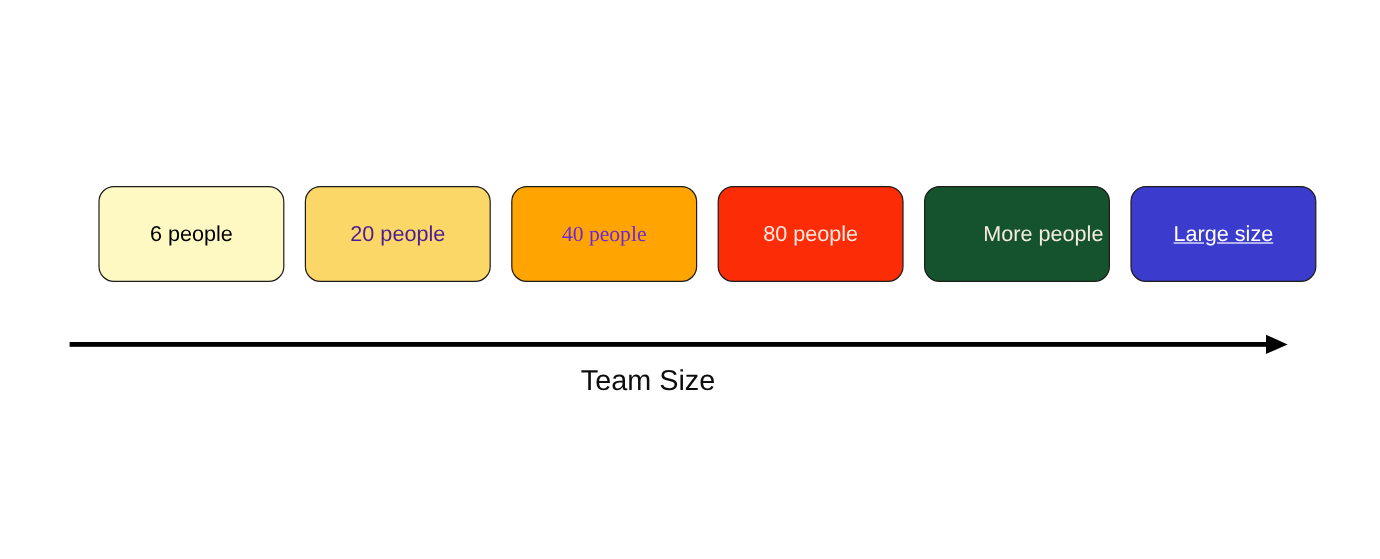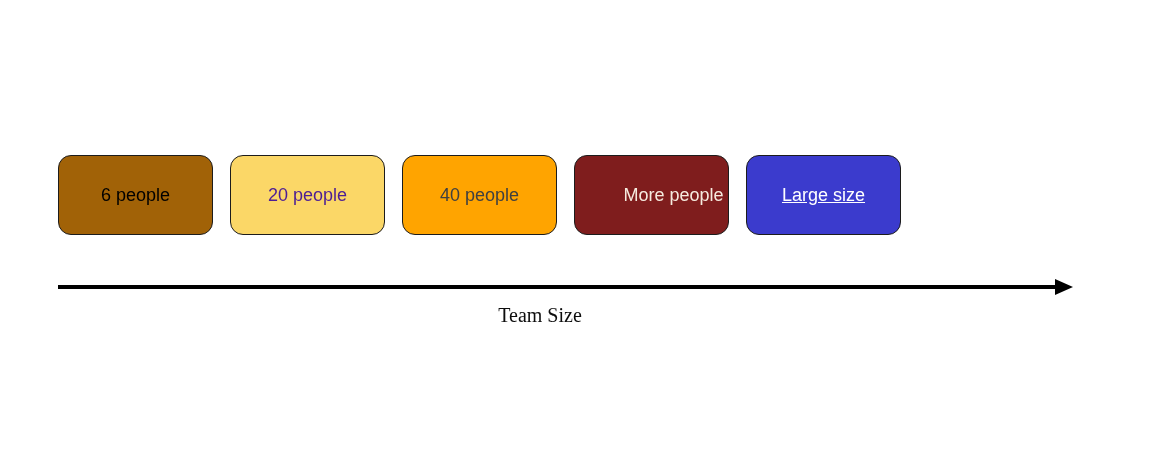--- a/index.html
+++ b/index.html
@@ -59,41 +59,43 @@
     border-left: 18px solid #000000;
     border-top: 8px solid transparent;
     border-bottom: 8px solid transparent;
   }
   .axis-label {
     position: absolute;
     left: 440px;
     top: 304px;
     width: 200px;
     text-align: center;
-    font-size: 20px;
+    font-size: 24px;
     color: #0d0d0d;
-    font-family: Liberation Serif, serif;
   }
 </style>
 </head>
 <body>
 
 <div class="canvas">
 
   <div class="boxes-row">
-    <div class="stage-box" style="background-color: #a16207; color: rgb(0, 0, 0); border-color: rgb(28, 28, 28);">
+    <div class="stage-box" style="background-color: #fef9c3; color: rgb(0, 0, 0); border-color: rgb(28, 28, 28); margin-left: 24px;">
       <span>6 people</span>
     </div>
     <div class="stage-box" style="background-color: rgb(251, 215, 103); color: #4c1d95; border-color: rgb(28, 28, 28);">
       <span>20 people</span>
     </div>
-    <div class="stage-box" style="background-color: rgb(255, 164, 0); color: #404040; border-color: rgb(28, 28, 28);">
+    <div class="stage-box" style="background-color: rgb(255, 164, 0); color: #6d28d9; border-color: rgb(28, 28, 28); font-family: Liberation Serif, serif;">
       <span>40 people</span>
     </div>
-    <div class="stage-box" style="background-color: #7f1d1d; color: rgb(246, 235, 223); border-color: rgb(28, 28, 28); padding-left: 44px;">
+    <div class="stage-box" style="background-color: rgb(251, 44, 6); color: rgb(252, 232, 224); border-color: rgb(28, 28, 28);">
+      <span>80 people</span>
+    </div>
+    <div class="stage-box" style="background-color: #14532d; color: rgb(246, 235, 223); border-color: rgb(28, 28, 28); padding-left: 44px;">
       <span>More people</span>
     </div>
     <div class="stage-box" style="background-color: rgb(59, 59, 205); color: rgb(255, 255, 255); border-color: rgb(28, 28, 28); text-decoration: underline;">
       <span>Large size</span>
     </div>
   </div>
 
   <div class="axis-arrow">
     <div class="arrow-line" style="background-color: rgb(0, 0, 0);"></div>
     <div class="arrow-head" style="border-left-color: rgb(0, 0, 0);"></div>

